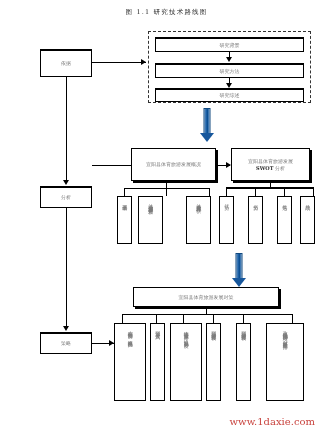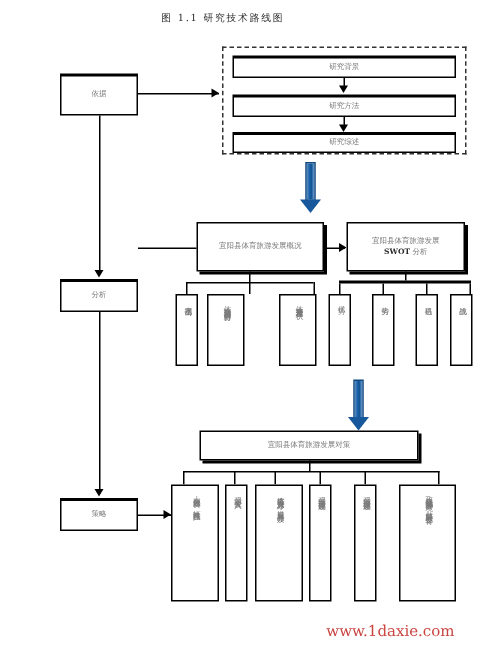--- a/index.html
+++ b/index.html
@@ -12,20 +12,21 @@
   }
   #root{position:absolute;left:0;top:0;width:319px;height:436px;}
 
   .fig-title{
     position:absolute;top:8px;left:0;width:297px;
     text-align:center;
     font-size:6.5px;
     letter-spacing:1.2px;
     color:#2b2b2b;
     font-family:"DejaVu Serif","Liberation Serif",serif;
+    padding-left:18px;
   }
 
   
   .box{
     position:absolute;
     background:#ffffff;
     border:1px solid #000;
     box-sizing:border-box;
     display:flex;
     align-items:center;
@@ -83,21 +84,21 @@
     border-top:9px solid #17579c;
   }
 
   .watermark{
     position:absolute;
     color:#d9534f;
     font-family:"DejaVu Serif","Liberation Serif",serif;
     white-space:nowrap;
   }
   .wm-cn{right:6px;bottom:22px;font-size:10px;letter-spacing:0px;}
-  .wm-url{right:16px;bottom:9px;font-size:10px;color:#c9443f;margin-top:26px;}
+  .wm-url{right:4px;bottom:9px;font-size:10px;color:#c9443f;margin-top:26px;}
 </style>
 </head>
 <body>
 
 <div id="root">
 
   <div class="fig-title">图 1.1   研究技术路线图</div>
 
   <div class="box tophat" style="left:40px;top:49px;width:52px;height:28px;">
     <span>依据</span>

